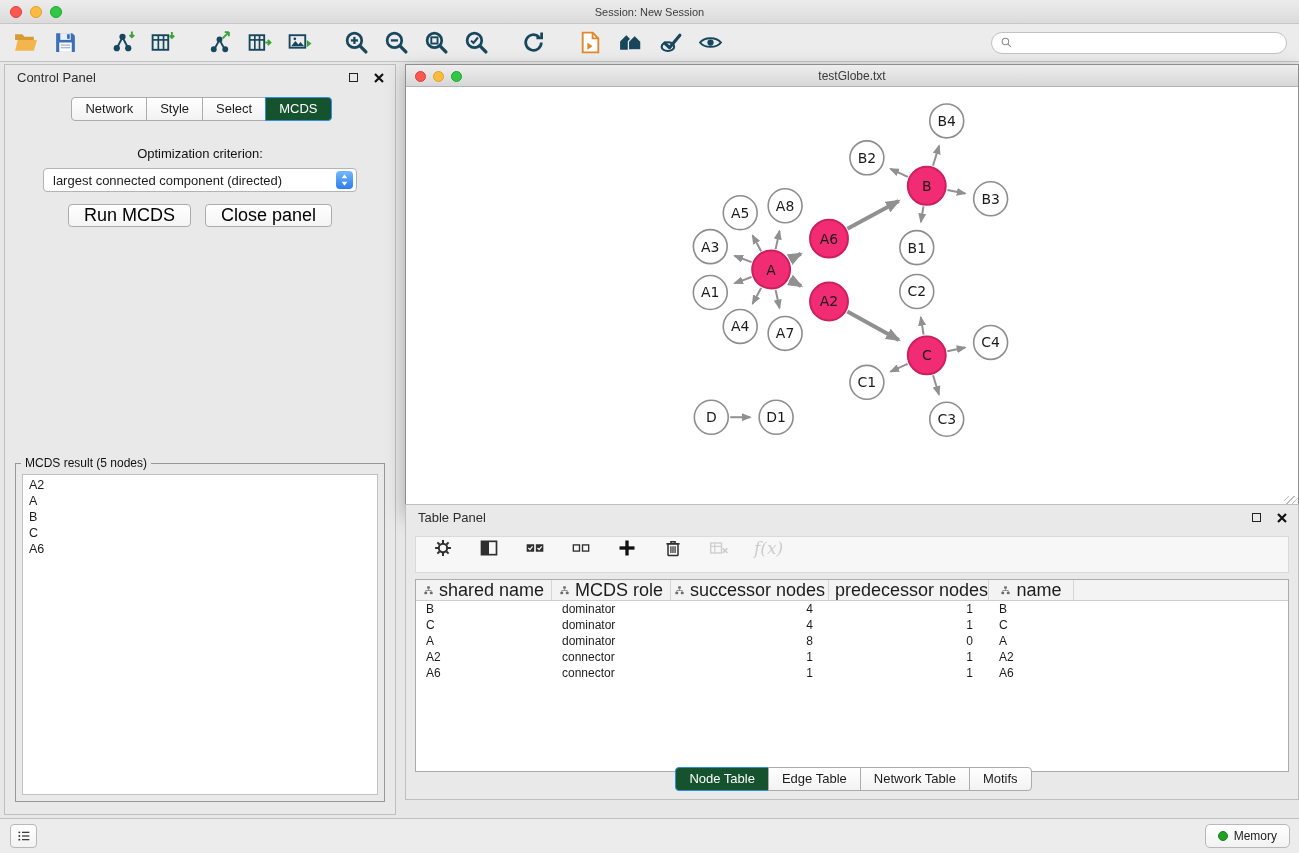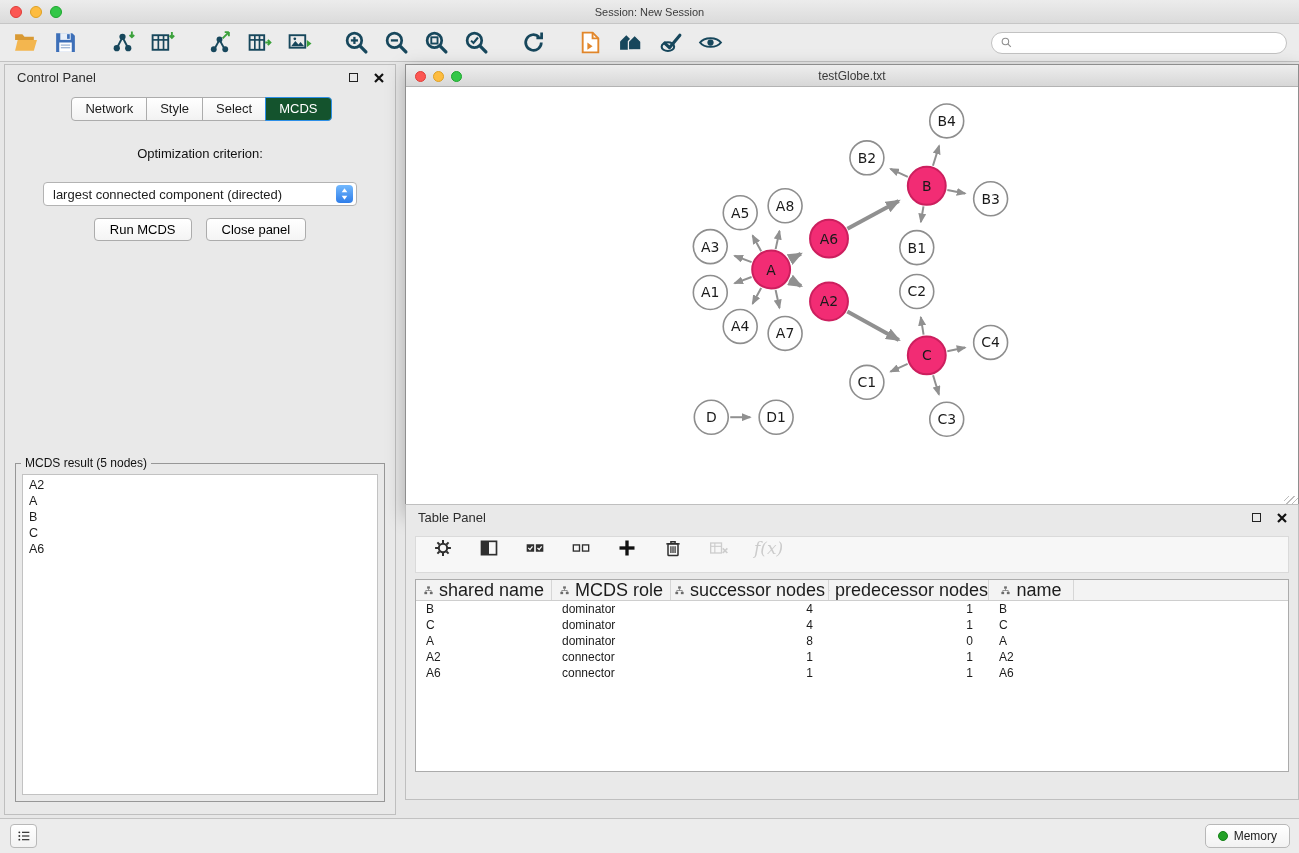--- a/index.html
+++ b/index.html
@@ -54,33 +54,33 @@
   .seg-tab:last-child { border-radius:0 4px 4px 0; }
   .seg-tab.active { background:#14532d; border-color:#2D8FE8; color:#fff; }
   
   .control-panel {
     position:absolute; left:4px; top:64px; width:392px; height:751px;
     background:#E9E9E9; border:1px solid #BFBFBF;
   }
   .cp-tabs { margin-top:6px; }
   .opt-label { text-align:center; font-size:13px; margin-top:25px; color:#111; }
   .dropdown {
-    position:relative; margin:21px auto 0; width:314px; height:24px; background:#fff;
+    position:relative; margin:7px auto 0; width:314px; height:24px; background:#fff;
     border:1px solid #B3B3B3; border-radius:4px; display:flex; align-items:center;
     padding:0 26px 0 9px; font-size:13px; cursor:pointer;
   }
   .dd-text { overflow:hidden; white-space:nowrap; }
   .dd-stepper {
     position:absolute; right:3px; top:2px; width:17px; height:18px; border-radius:4px;
     background:linear-gradient(#73B9FE,#2E7DE9); display:flex; align-items:center; justify-content:center;
   }
   .dd-stepper svg { width:9px; height:14px; }
   .btn-row { display:flex; justify-content:center; gap:14px; margin-top:12px; }
   .btn {
-    height:23px; padding:0 15px; font-size:13px; font-family:"Liberation Sans",sans-serif;
+    height:23px; padding:0 15px; font-size:18px; font-family:"Liberation Sans",sans-serif;
     background:linear-gradient(#FFFFFF,#F4F4F4); border:1px solid #ACACAC; border-radius:4px; cursor:pointer;
   }
   .result-box {
     position:absolute; left:10px; top:391px; right:10px; bottom:12px;
     border:1px solid #979797;
   }
   .result-box legend { font-size:12px; padding:0 4px; margin-left:5px; color:#111; }
   .result-list {
     position:absolute; left:6px; right:6px; top:4px; bottom:6px;
     background:#fff; border:1px solid #C2C2C2; overflow:auto; padding:2px 0;
@@ -716,20 +716,26 @@
         </div>
         <div class="tr">
           <div class="td" style="width: 136px; text-align: left;">A6</div>
           <div class="td" style="width: 119px; text-align: left;">connector</div>
           <div class="td" style="width: 158px; text-align: right;">1</div>
           <div class="td" style="width: 160px; text-align: right;">1</div>
           <div class="td" style="width: 85px; text-align: left;">A6</div>
         </div>
       </div>
   </div>
+  <div class="seg-tabs tp-tabs">
+      <div class="seg-tab active">Node Table</div>
+      <div class="seg-tab">Edge Table</div>
+      <div class="seg-tab">Network Table</div>
+      <div class="seg-tab">Motifs</div>
+    </div>
 </div>
 
 <div class="statusbar">
   <span class="console-btn">
     <svg>
         <use href="#i-list" xlink:href="#i-list"></use>
       </svg>
   </span>
   <span class="memory-btn">
     <span class="memory-dot"></span>

